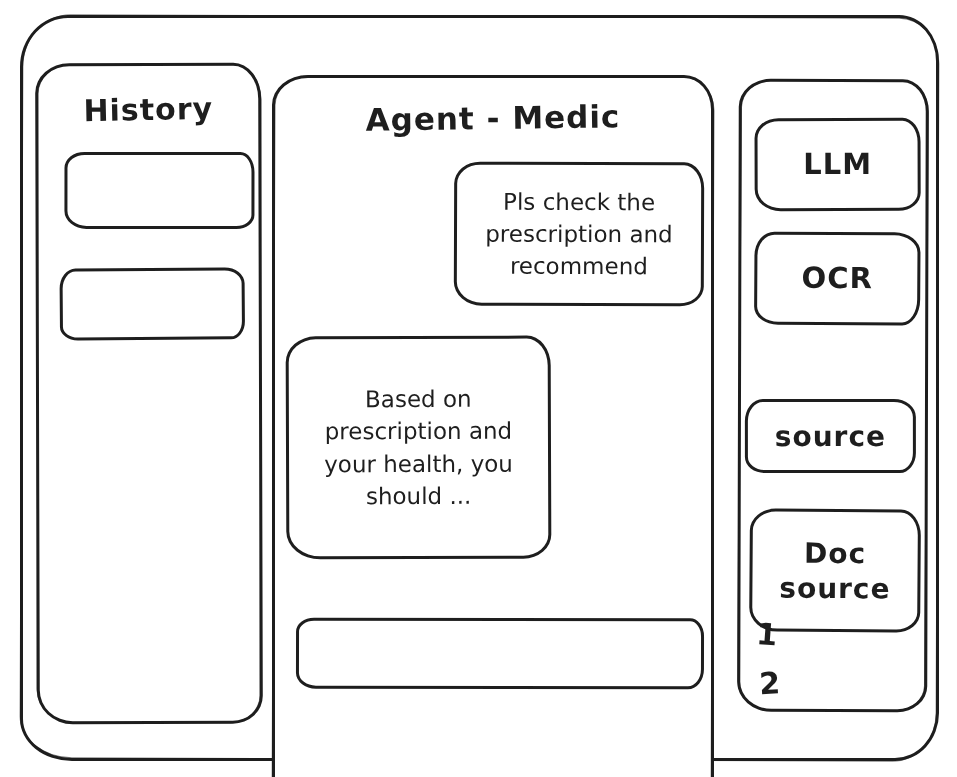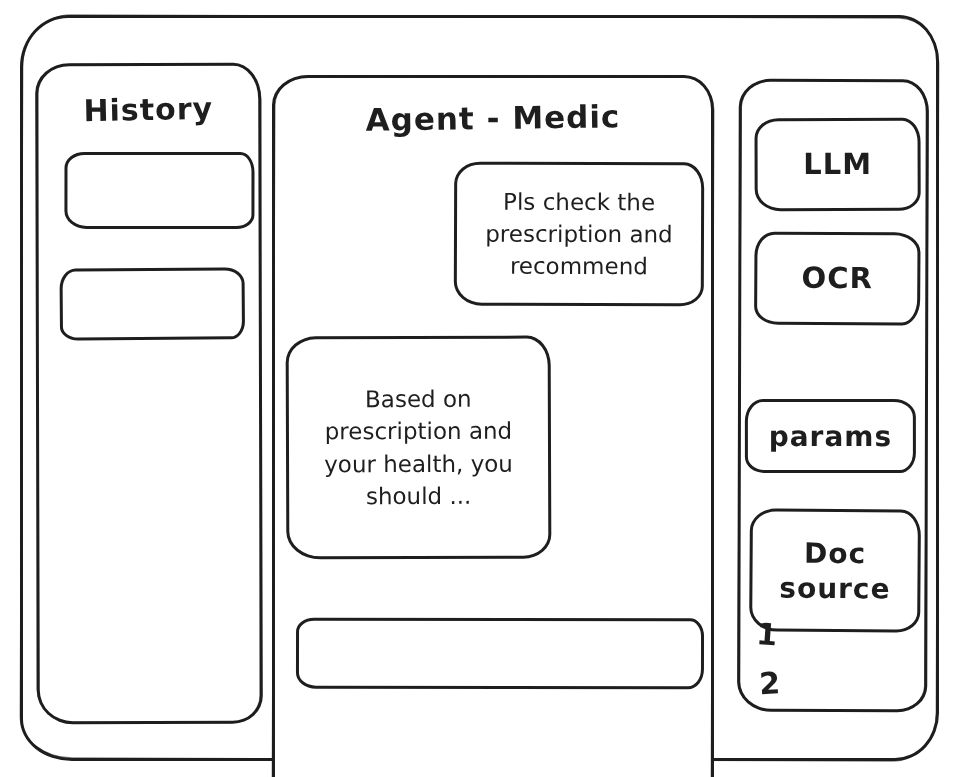--- a/index.html
+++ b/index.html
@@ -201,19 +201,19 @@
     <div class="bubble agent">
       <span>Based on prescription and your health, you should ...</span>
     </div>
 
     <input class="chat-input" type="text" value="" style="">
   </div>
 
   <div class="sketch tools-panel">
     <button class="tool-button llm">LLM</button>
     <button class="tool-button ocr">OCR</button>
-    <button class="tool-button params">params</button>
+    <button class="tool-button params">source</button>
     <button class="tool-button doc-source">Doc source</button>
     <span class="doc-number n1">1</span>
     <span class="doc-number n2">2</span>
   </div>
 
 </div>
 
 </body></html>

